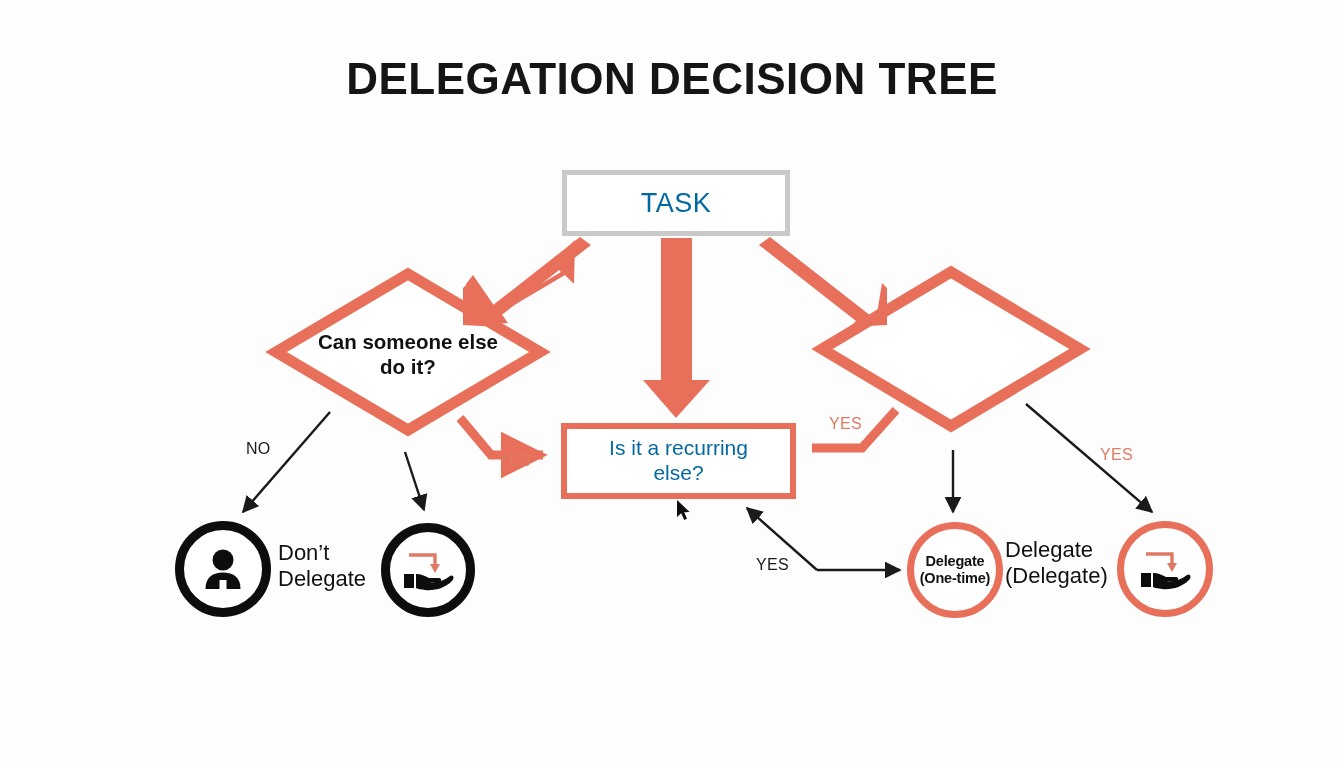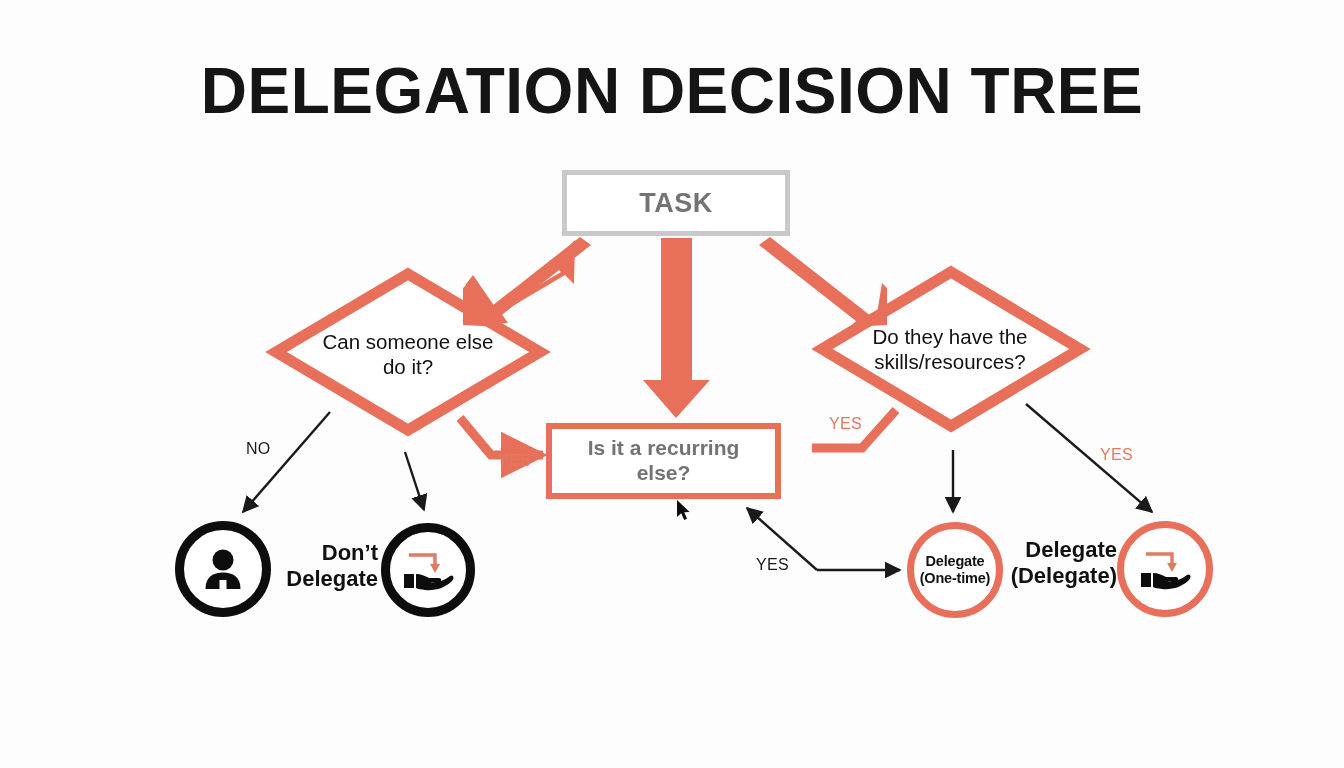--- a/index.html
+++ b/index.html
@@ -19,21 +19,21 @@
     overflow: hidden;
   }
 
   
   #title {
     position: absolute;
     left: 0;
     top: 54px;
     width: 1344px;
     text-align: center;
-    font-size: 64px;
+    font-size: 44px;
     font-weight: bold;
     letter-spacing: 0.5px;
     color: #151515;
     font-family: "Liberation Sans", sans-serif;
   }
 
   
   #wires {
     position: absolute;
     left: 0;
@@ -43,54 +43,54 @@
   }
 
   
   .node {
     position: absolute;
     box-sizing: border-box;
     display: flex;
     align-items: center;
     justify-content: center;
     text-align: center;
-    color: #737373;
-    font-weight: bold;
+    color: #0369a1;
+    font-weight: normal;
   }
 
   #task-box {
     left: 562px;
     top: 170px;
     width: 228px;
     height: 66px;
     border: 5px solid #c9c9c9;
     background: #ffffff;
     font-size: 27px;
     letter-spacing: 0.5px;
   }
 
   #recurring-box {
-    left: 546px;
+    left: 561px;
     top: 423px;
     width: 235px;
     height: 76px;
     border: 6px solid #e8705a;
     background: #ffffff;
     font-size: 21px;
     line-height: 1.18;
   }
 
   .diamond-label {
     position: absolute;
     display: flex;
     align-items: center;
     justify-content: center;
     text-align: center;
     font-size: 20.5px;
-    font-weight: normal;
+    font-weight: bold;
     color: #111111;
     line-height: 1.2;
     pointer-events: none;
   }
   #diamond-left-label { left: 288px; top: 325px; width: 240px; height: 60px; }
   #diamond-right-label { left: 830px; top: 320px; width: 240px; height: 60px; }
 
   
   .circle {
     position: absolute;
@@ -115,23 +115,23 @@
     color: #111111;
     text-align: center;
     line-height: 1.15;
     letter-spacing: -0.2px;
   }
 
   
   .caption {
     position: absolute;
     font-size: 22px;
-    font-weight: bold;
+    font-weight: normal;
     color: #111111;
-    text-align: right;
+    text-align: left;
     line-height: 1.2;
   }
   #caption-dont { left: 278px; top: 540px; width: 100px; }
   #caption-ongoing { left: 1005px; top: 537px; width: 112px; }
 
   
   .edge-label {
     position: absolute;
     font-size: 16px;
     font-weight: normal;
@@ -219,26 +219,20 @@
     </span>
   </div>
 
   <div class="diamond-label" id="diamond-left-label">
     <span>
       <span>Can someone else</span><br>
       <span>do it?</span>
     </span>
   </div>
 
-  <div class="diamond-label" id="diamond-right-label">
-    <span>
-      <span>Do they have the</span><br>
-      <span>skills/resources?</span>
-    </span>
-  </div>
 
   <div class="circle circle-black" id="circle-person">
     <svg width="52" height="52" viewBox="0 0 52 52">
       <circle cx="26" cy="17" r="10.5" fill="#0d0d0d"></circle>
       <path d="M 8.5 46 C 8.5 34 16 29.5 26 29.5 C 36 29.5 43.5 34 43.5 46 Z" fill="#0d0d0d"></path>
       <rect x="22.5" y="37" width="7" height="9" fill="#ffffff"></rect>
     </svg>
   </div>
 
   <div class="circle circle-black" id="circle-hand-left">

